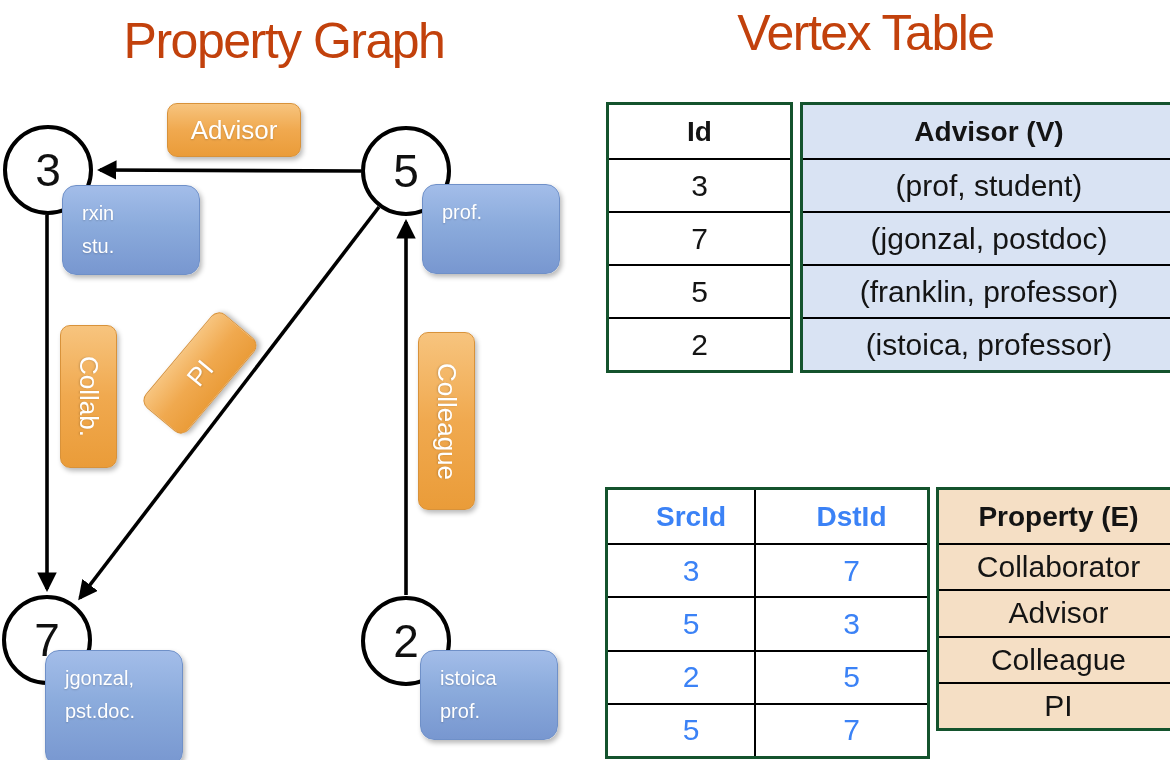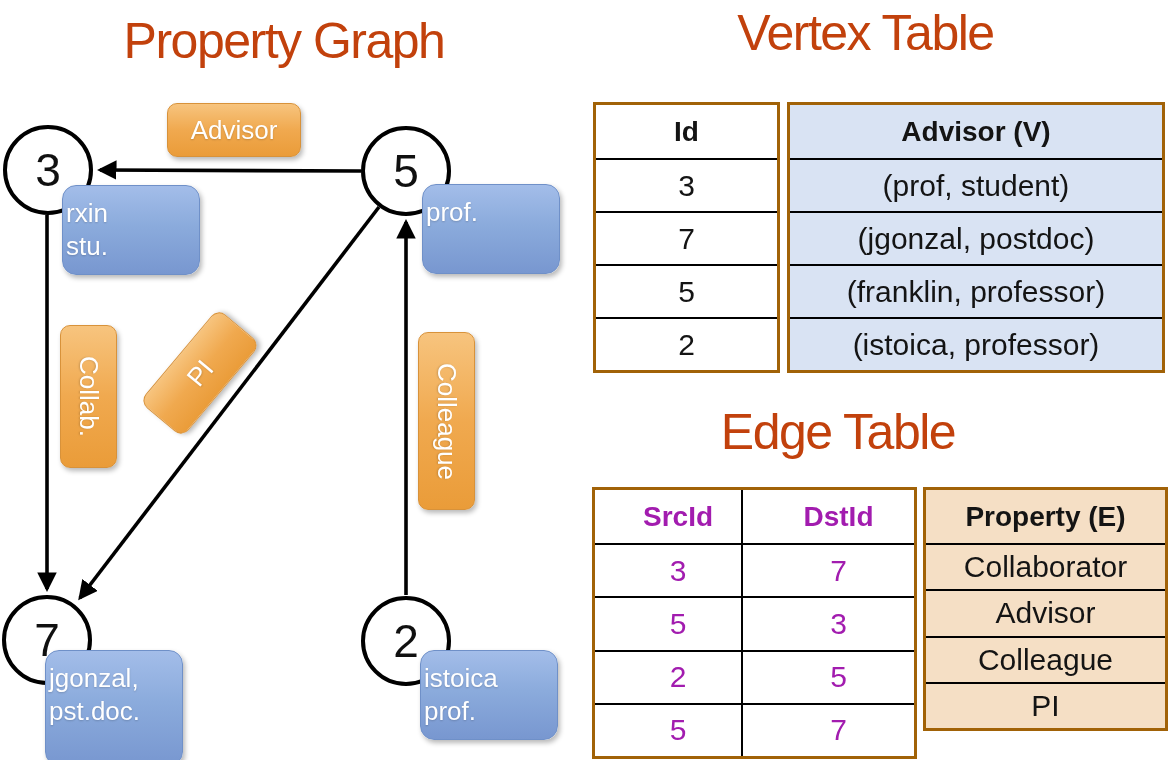--- a/index.html
+++ b/index.html
@@ -14,63 +14,62 @@
   }
   svg.edges{ position:absolute; left:0; top:0; }
   .circle{
     position:absolute; width:90px; height:90px; border:4px solid #000; border-radius:50%;
     background:#fff; display:flex; align-items:center; justify-content:center;
     font-size:46px; color:#101010;
   }
   .vcard{
     position:absolute; width:138px; height:90px; border-radius:14px;
     background:linear-gradient(180deg,#a3bde9 0%,#8babdc 45%,#7897d0 100%);
-    border:1px solid #6f90c8; color:#fff; font-size:26px; line-height:33px;
-    padding:11px 6px 0 3px; box-shadow:2px 3px 5px rgba(0,0,0,.28);
+    border:1px solid #6f90c8; color:#fff; font-size:20px; line-height:33px;
+    padding:11px 6px 0 19px; box-shadow:2px 3px 5px rgba(0,0,0,.28);
     text-shadow:0 1px 2px rgba(0,0,0,.18);
   }
   .ecard{
     position:absolute; border-radius:10px;
     background:linear-gradient(180deg,#f7c47e 0%,#f0a94f 50%,#ea9c39 100%);
     border:1px solid #d8923a; color:#fff; display:flex; align-items:center; justify-content:center;
     font-size:26px; box-shadow:2px 3px 5px rgba(0,0,0,.28);
     text-shadow:0 1px 2px rgba(0,0,0,.18);
   }
   .vtext{ transform:rotate(90deg); white-space:nowrap; }
   .ttable{
     position:absolute; display:flex; flex-direction:column;
-    border:3px solid #a16207; background:#fff;
+    border:3px solid #14532d; background:#fff;margin-left:13px;
   }
   .ttable.bluefill{ background:#d9e3f3; }
   .ttable.tanfill{ background:#f5dfc5; }
   .trow{
     flex:1 1 0; display:flex; align-items:center; justify-content:center;
     font-size:30px; color:#141414; border-top:2px solid #000;
   }
   .trow.first{ border-top:none; }
   .trow.th{ flex:0 0 53px; font-weight:bold; font-size:28px; }
   .trow2{ flex:1 1 0; display:flex; border-top:2px solid #000; }
   .trow2.first{ border-top:none; }
   .trow2.th .tcell{ font-weight:bold; font-size:28px; }
   .trow2.th{ flex:0 0 53px; }
   .tcell{
     display:flex; align-items:center; justify-content:center;
-    font-size:30px; color:#a21caf;padding-left:20px;
+    font-size:30px; color:#3b82f6;padding-left:20px;
   }
   .tcell.src{ flex:0 0 146px; }
   .tcell.dst{ flex:1 1 0; border-left:2px solid #000; }
 </style>
 </head>
 <body>
 
 <div class="canvas">
 
   <div class="title" style="left:34px; top:12px; width:500px;">Property Graph</div>
   <div class="title" style="left:593px; top:4px; width:545px;">Vertex Table</div>
-  <div class="title" style="left:593px; top:403px; width:490px;">Edge Table</div>
 
   <svg class="edges" width="585" height="760" viewBox="0 0 585 760">
     <defs>
       <marker id="arw" viewBox="0 0 10 10" refX="8.5" refY="5" markerWidth="5.4" markerHeight="5.4" orient="auto">
         <path d="M0,0 L10,5 L0,10 z" fill="#000"></path>
       </marker>
     </defs>
     <line x1="361" y1="171" x2="100" y2="170" stroke="#000" stroke-width="3.6" marker-end="url(#arw)"></line>
     <line x1="47" y1="215" x2="47" y2="589" stroke="#000" stroke-width="3.6" marker-end="url(#arw)"></line>
     <line x1="379" y1="207" x2="80" y2="598" stroke="#000" stroke-width="3.6" marker-end="url(#arw)"></line>

